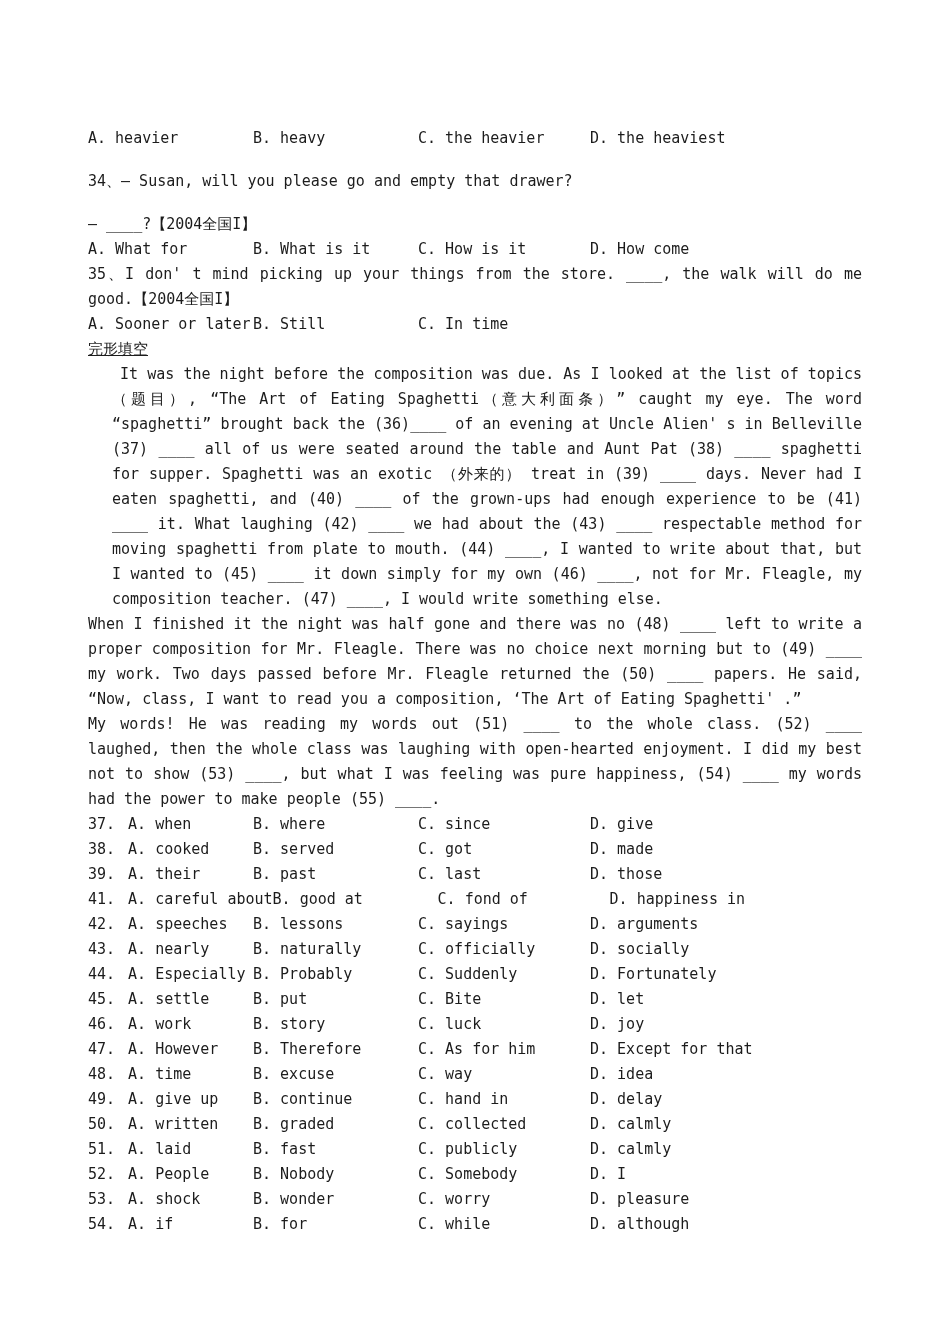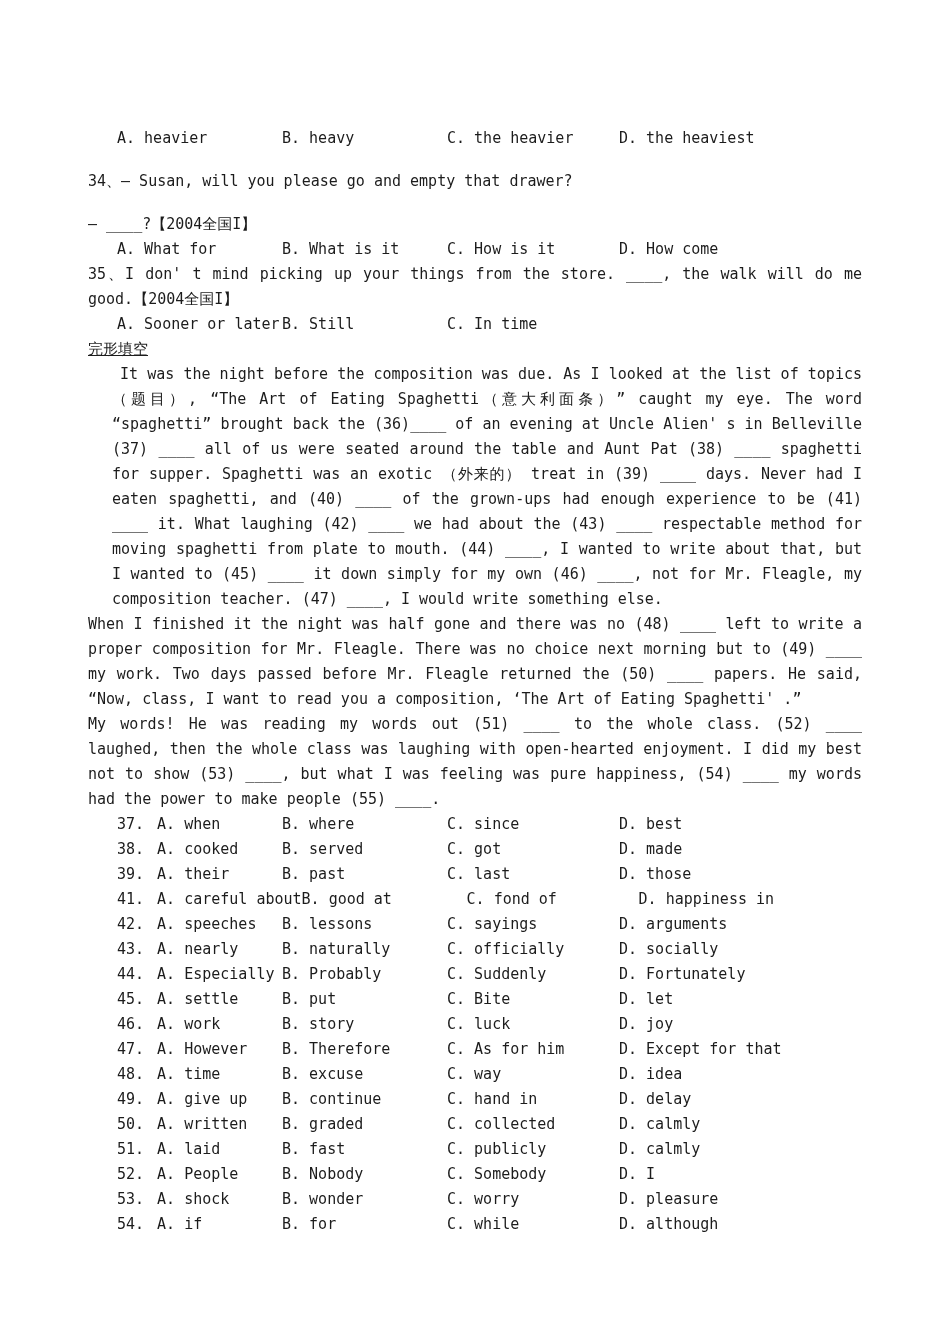--- a/index.html
+++ b/index.html
@@ -33,21 +33,20 @@
   }
   .para.indent-first {
     text-indent: 8px;
     margin-left: 24px;
   }
   .opt-row {
     display: grid;
     grid-template-columns: minmax(165px, max-content) minmax(165px, max-content) minmax(172px, max-content) auto;
     column-gap: 0;
     white-space: nowrap;
-    margin-left: 29px;
   }
   .opt-row .c1 {
     display: flex;
     gap: 13px;
   }
   .section-title {
     text-align: left;
     text-decoration: underline;
   }
 </style>
@@ -91,21 +90,21 @@
   <div class="para">When I finished it the night was half gone and there was no (48) ____ left to write a proper composition for Mr. Fleagle. There was no choice next morning but to (49) ____ my work. Two days passed before Mr. Fleagle returned the (50) ____ papers. He said, “Now, class, I want to read you a composition, ‘The Art of Eating Spaghetti' .”</div>
   <div class="para">My words! He was reading my words out (51) ____ to the whole class. (52) ____ laughed, then the whole class was laughing with open-hearted enjoyment. I did my best not to show (53) ____, but what I was feeling was pure happiness, (54) ____ my words had the power to make people (55) ____.</div>
 
   <div class="opt-row">
     <span class="c1">
         <span>37.</span>
         <span>A. when</span>
       </span>
     <span>B. where</span>
     <span>C. since</span>
-    <span>D. best</span>
+    <span>D. give</span>
   </div>
   <div class="opt-row">
     <span class="c1">
         <span>38.</span>
         <span>A. cooked</span>
       </span>
     <span>B. served</span>
     <span>C. got</span>
     <span>D. made</span>
   </div>

